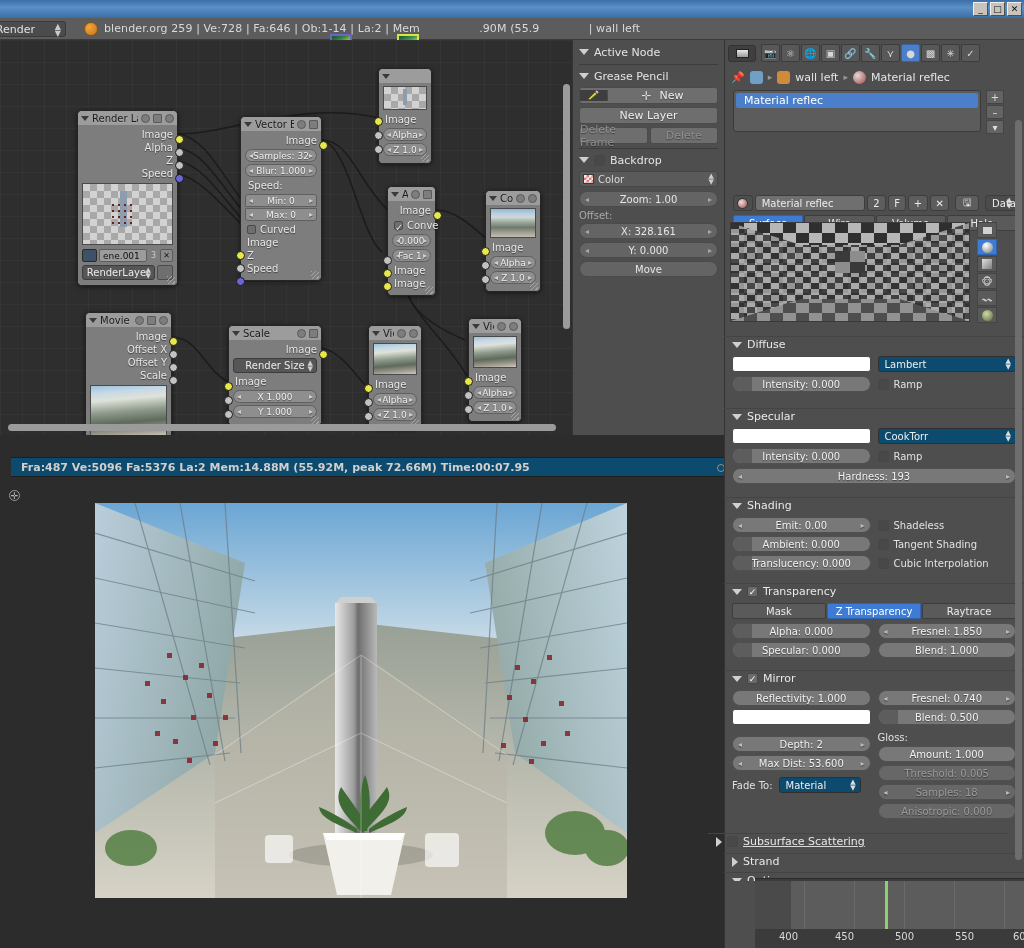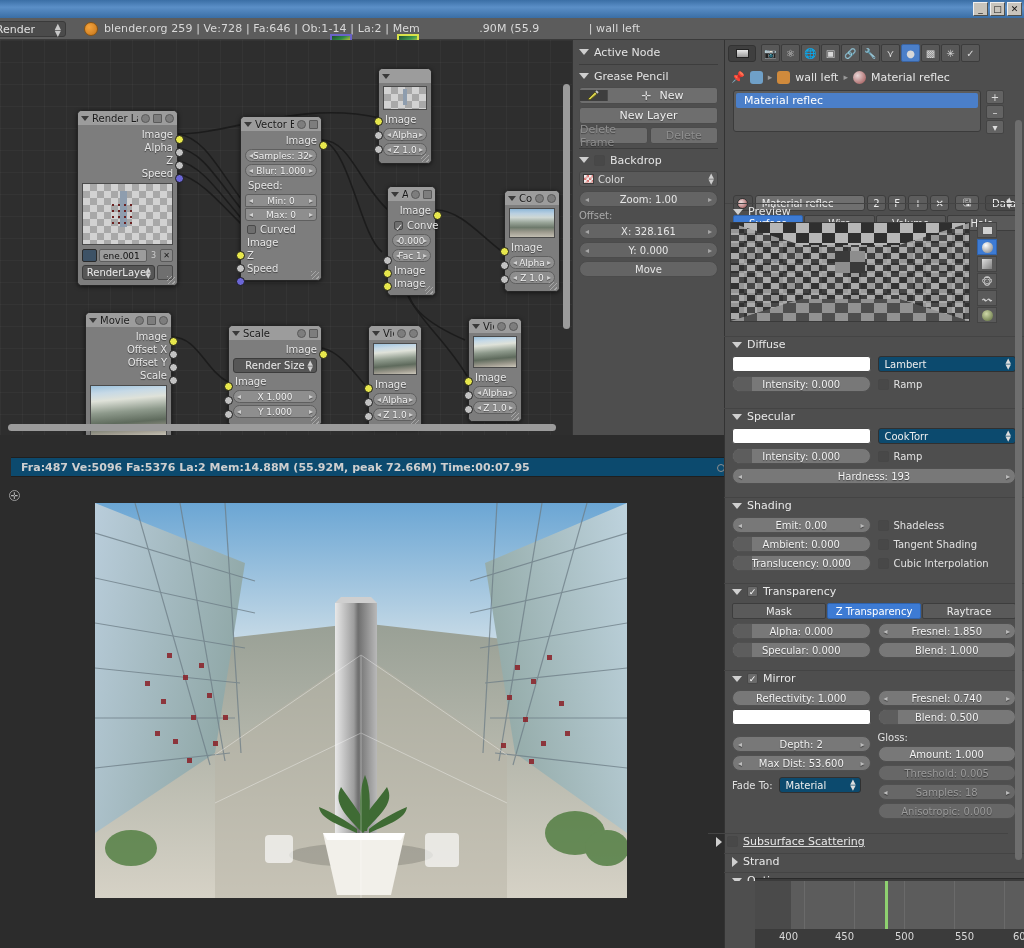--- a/index.html
+++ b/index.html
@@ -412,21 +412,21 @@
       <div class="row l" style="padding-left:2px;">Image</div>
       <div class="row l" style="padding-left:2px;">Image</div>
       <div class="node-grip"></div>
     </div>
     <div class="sock img" style="left:45px;top:24px;"></div>
     <div class="sock grey" style="left:-5px;top:69px;"></div>
     <div class="sock img" style="left:-5px;top:82px;"></div>
     <div class="sock img" style="left:-5px;top:95px;"></div>
   </div>
 
-  <div class="node" style="left:504px;top:150px;width:56px;">
+  <div class="node" style="left:485px;top:150px;width:56px;">
     <div class="node-head">
       <div class="tri"></div>
       <div class="node-title">Co</div>
       <div class="hicon"></div>
       <div class="hicon"></div>
     </div>
     <div class="node-body">
       <div class="preview photo" style="height:30px;margin-bottom:3px;"></div>
       <div class="row l" style="padding-left:2px;">Image</div>
       <div class="pill">
@@ -787,26 +787,20 @@
     </div>
   </div>
 
   <div id="mat-type-tabs">
     <div class="mtab active">Surface</div>
     <div class="mtab">Wire</div>
     <div class="mtab">Volume</div>
     <div class="mtab">Halo</div>
   </div>
 
-  <div class="psec" style="top:163px;">
-    <div class="psec-hd">
-      <span class="tri3"></span>
-      <span>Preview</span>
-    </div>
-  </div>
 </div>
 
 <div id="preview-img">
   <svg width="238" height="98" viewBox="0 0 238 98" style="display:block;">
     <defs>
       <pattern id="ck" width="26" height="20" patternUnits="userSpaceOnUse">
         <rect width="26" height="20" fill="#b7b7b7"></rect>
         <rect width="13" height="10" fill="#2f2f2f"></rect>
         <rect x="13" y="10" width="13" height="10" fill="#2f2f2f"></rect>
       </pattern>

